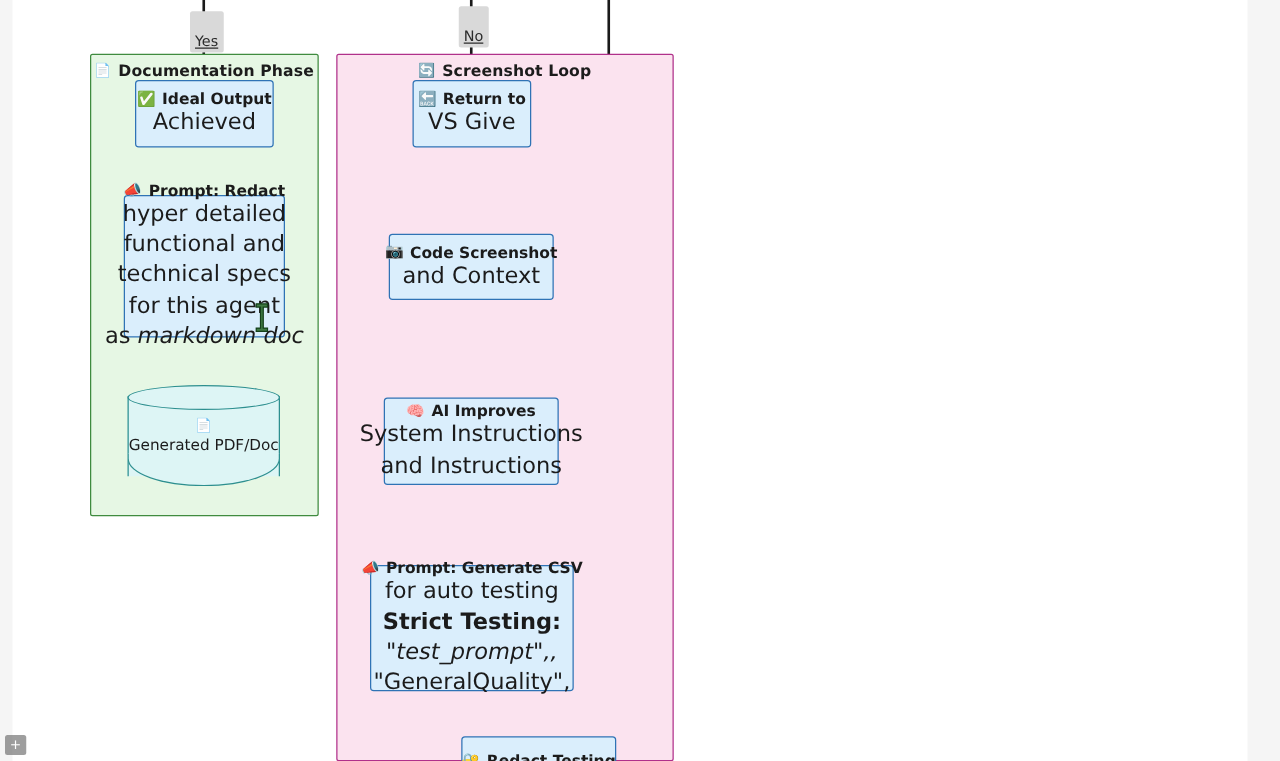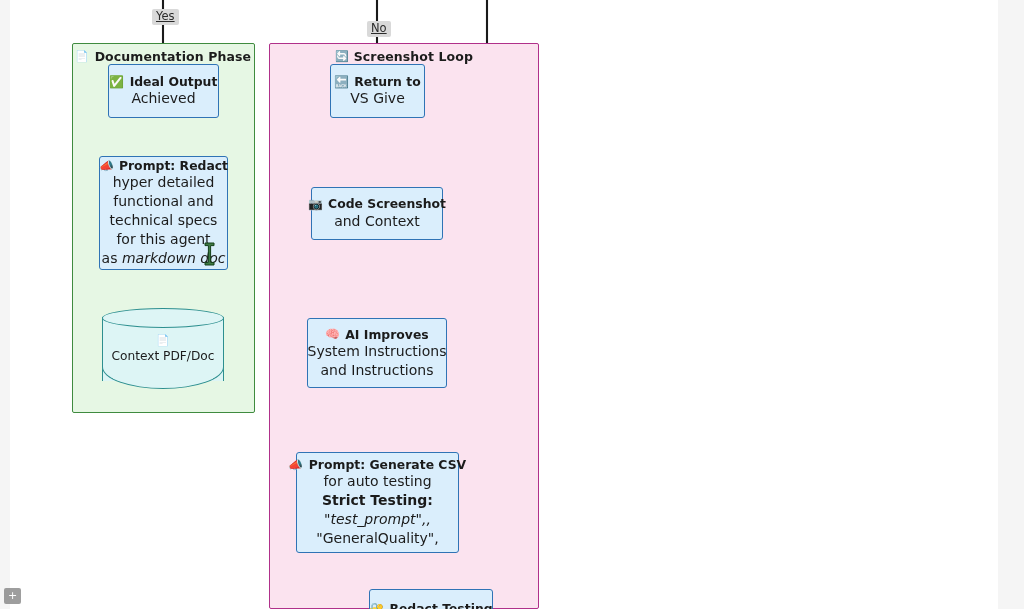--- a/index.html
+++ b/index.html
@@ -67,21 +67,21 @@
     text-align: center;
     color: #1b1b1b;
     padding: 4px 6px;
   }
   .node .ttl {
     font-size: 12.4px; font-weight: 700; white-space: nowrap;
     display: flex; align-items: center; justify-content: center; gap: 5px;
     line-height: 1.22;
   }
   .node .ttl .gi { font-size: 12px; line-height: 1; }
-  .node .ln { font-size: 14px; font-weight: 400; line-height: 1.35; white-space: nowrap; }
+  .node .ln { font-size: 18px; font-weight: 400; line-height: 1.35; white-space: nowrap; }
   .node .ln.b { font-weight: 700; }
   .node .ln.i { font-style: italic; }
   .node .ln .it { font-style: italic; }
 
   
   .cyl {
     position: absolute;
     width: 122px; height: 82px;
   }
   .cyl .body {
@@ -111,21 +111,21 @@
   }
   .cyl .cyl-text .ttl .gi { font-size: 11px; }
   .cyl .cyl-text .ln { font-size: 12.2px; line-height: 1.35; }
 
   
   .elabel {
     position: absolute;
     background: #d9d9d9;
     color: #2b2b2b;
     font-size: 11.5px;
-    padding: 1px 4px 2px 4px;
+    padding: 18px 4px 2px 4px;
     border-radius: 2px;
     line-height: 1.15;
     text-decoration: underline;
   }
 
   
   .zoombtn {
     position: absolute; left: 4px; top: 588px;
     width: 17px; height: 16px;
     background: rgba(120,120,120,.72);
@@ -186,21 +186,21 @@
   </div>
 
   <div class="subgraph sg-loop">
     <div class="sg-title">
       <span class="gi">🔄</span>
       <span>Screenshot Loop</span>
     </div>
   </div>
 
   <div class="elabel" style="left:152px; top:9px;">Yes</div>
-  <div class="elabel" style="left:367px; top:21px;">No</div>
+  <div class="elabel" style="left:367px; top:5px;">No</div>
 
   <div class="node" style="left:108px; top:64px; width:111px; height:54px;">
     <div class="ttl">
       <span class="gi">✅</span>
       <span>Ideal Output</span>
     </div>
     <div class="ln">Achieved</div>
   </div>
 
   <div class="node" style="left:99px; top:156px; width:129px; height:114px;">
@@ -216,21 +216,21 @@
   </div>
 
   <div class="cyl" style="left:102px; top:308px;">
     <div class="body"></div>
     <div class="bottom"></div>
     <div class="top"></div>
     <div class="cyl-text">
       <div class="ttl">
         <span class="gi">📄</span>
       </div>
-      <div class="ln">Context PDF/Doc</div>
+      <div class="ln">Generated PDF/Doc</div>
     </div>
   </div>
 
   <div class="node" style="left:330px; top:64px; width:95px; height:54px;">
     <div class="ttl">
       <span class="gi">🔙</span>
       <span>Return to</span>
     </div>
     <div class="ln">VS Give</div>
   </div>

